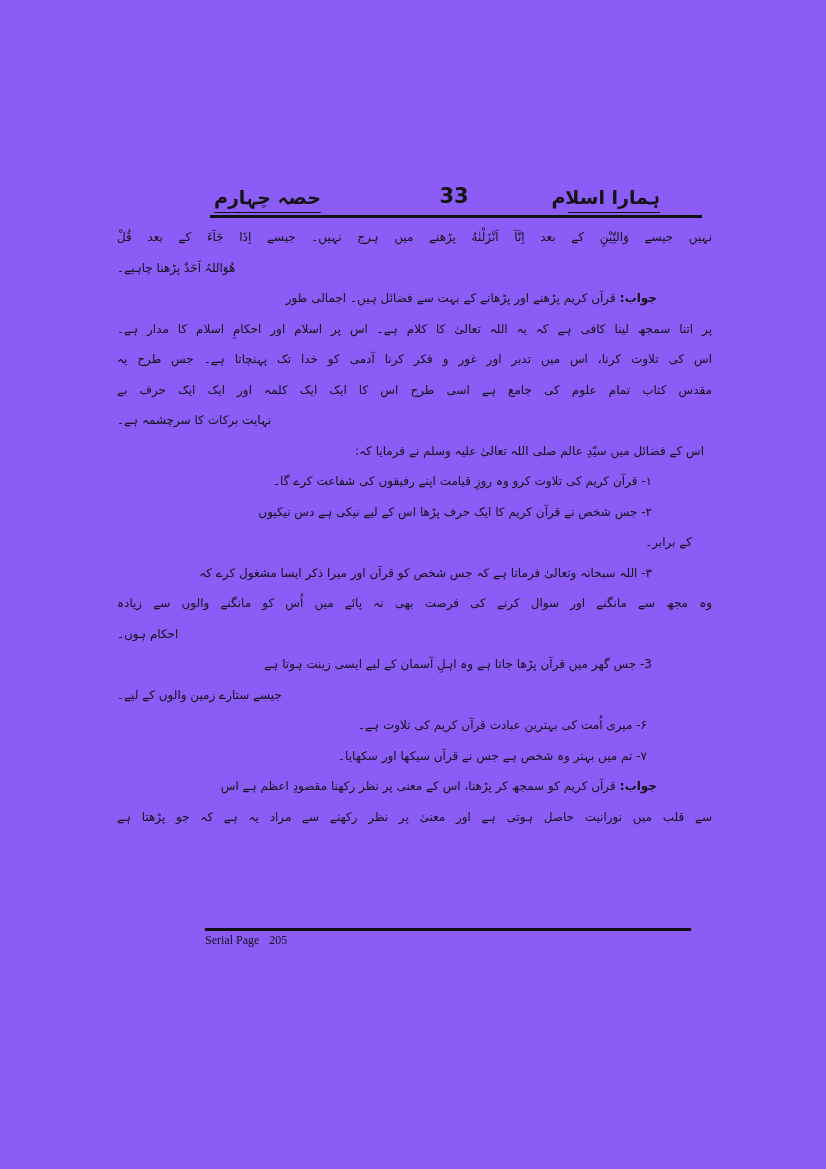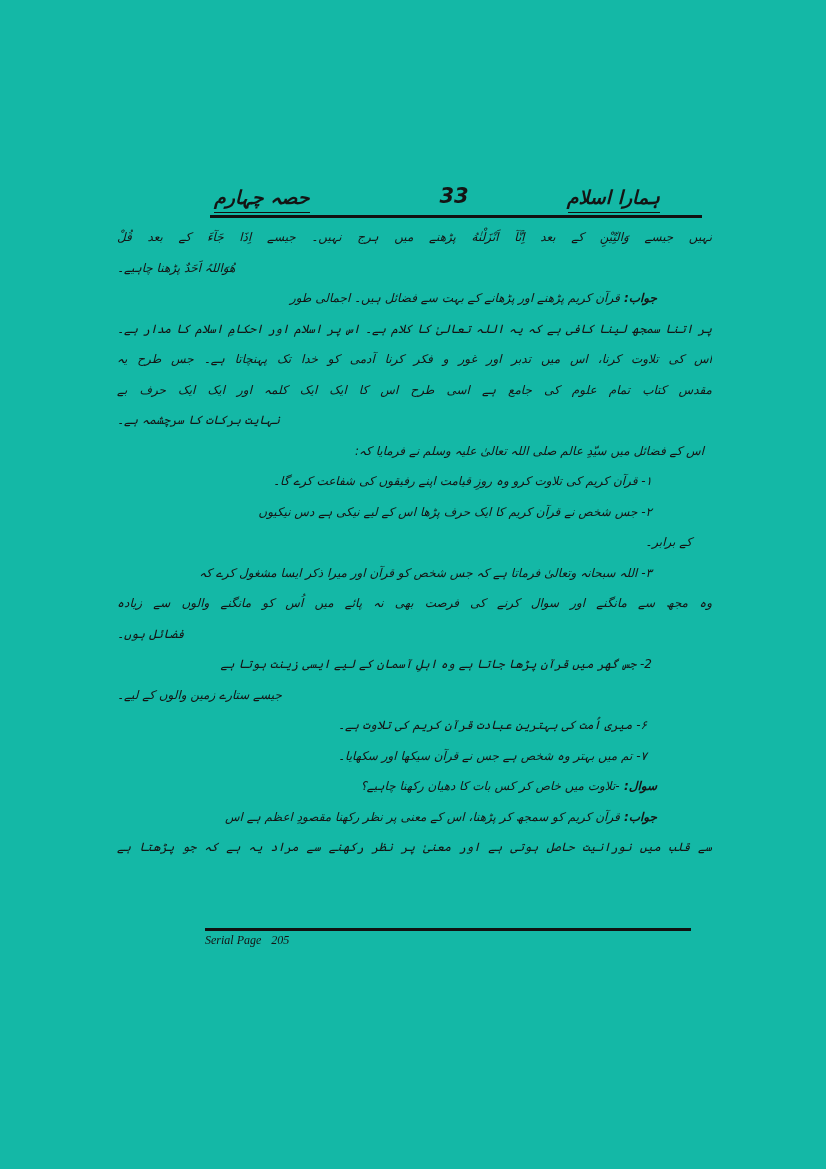--- a/index.html
+++ b/index.html
@@ -2,21 +2,21 @@
 <html lang="ur"><head>
 <meta charset="utf-8">
 <style>
   html,body{margin:0;padding:0;}
   body{
     width:826px;height:1169px;position:relative;
     background:#ffffff;color:#141414;
     font-family:"DejaVu Sans",sans-serif;
     overflow:hidden;
   }
-  .page{position:absolute;inset:0;background:#14b8a6;font-style:italic;}
+  .page{position:absolute;inset:0;background:#8b5cf6;}
 
   
   .hdr-title{
     position:absolute;top:183px;height:28px;line-height:28px;
     font-size:19px;font-weight:bold;direction:rtl;
     border-bottom:1.5px solid #111;padding-bottom:1px;
     white-space:nowrap;
   }
   .hdr-left{left:214px;}
   .hdr-right{left:568px;width:92px;text-align:center;}
@@ -74,26 +74,25 @@
       <div class="tline justify">پر اتنا سمجھ لینا کافی ہے کہ یہ اللہ تعالیٰ کا کلام ہے۔ اس پر اسلام اور احکامِ اسلام کا مدار ہے۔</div>
       <div class="tline justify">اس کی تلاوت کرنا، اس میں تدبر اور غور و فکر کرنا آدمی کو خدا تک پہنچاتا ہے۔ جس طرح یہ</div>
       <div class="tline justify">مقدس کتاب تمام علوم کی جامع ہے اسی طرح اس کا ایک ایک کلمہ اور ایک ایک حرف بے</div>
       <div class="tline left">نہایت برکات کا سرچشمہ ہے۔</div>
       <div class="tline start" style="padding-right: 8px;">اس کے فضائل میں سیّدِ عالم صلی اللہ تعالیٰ علیہ وسلم نے فرمایا کہ:</div>
       <div class="tline start" style="padding-right: 60px;">۱- قرآن کریم کی تلاوت کرو وہ روزِ قیامت اپنے رفیقوں کی شفاعت کرے گا۔</div>
       <div class="tline start" style="padding-right: 60px;">۲- جس شخص نے قرآن کریم کا ایک حرف پڑھا اس کے لیے نیکی ہے دس نیکیوں</div>
       <div class="tline start" style="padding-right: 20px;">کے برابر۔</div>
       <div class="tline start" style="padding-right: 60px;">۳- اللہ سبحانہ وتعالیٰ فرماتا ہے کہ جس شخص کو قرآن اور میرا ذکر ایسا مشغول کرے کہ</div>
       <div class="tline justify">وہ مجھ سے مانگنے اور سوال کرنے کی فرصت بھی نہ پائے میں اُس کو مانگنے والوں سے زیادہ</div>
-      <div class="tline left">فضائل ہوں۔</div>
-      <div class="tline start" style="padding-right: 60px;">2- جس گھر میں قرآن پڑھا جاتا ہے وہ اہلِ آسمان کے لیے ایسی زینت ہوتا ہے</div>
+      <div class="tline left">احکام ہوں۔</div>
+      <div class="tline start" style="padding-right: 60px;">3- جس گھر میں قرآن پڑھا جاتا ہے وہ اہلِ آسمان کے لیے ایسی زینت ہوتا ہے</div>
       <div class="tline left">جیسے ستارے زمین والوں کے لیے۔</div>
       <div class="tline start" style="padding-right: 65px;">۶- میری اُمت کی بہترین عبادت قرآن کریم کی تلاوت ہے۔</div>
       <div class="tline start" style="padding-right: 65px;">۷- تم میں بہتر وہ شخص ہے جس نے قرآن سیکھا اور سکھایا۔</div>
-      <div class="tline start" style="padding-right: 55px;"><b>سوال: </b>-تلاوت میں خاص کر کس بات کا دھیان رکھنا چاہیے؟</div>
       <div class="tline start" style="padding-right: 55px;"><b>جواب: </b>قرآن کریم کو سمجھ کر پڑھنا، اس کے معنی پر نظر رکھنا مقصودِ اعظم ہے اس</div>
       <div class="tline justify">سے قلب میں نورانیت حاصل ہوتی ہے اور معنیٰ پر نظر رکھنے سے مراد یہ ہے کہ جو پڑھتا ہے</div>
     </div>
 
   <div class="ftr-rule"></div>
   <div class="ftr-serial">
     <span>Serial Page</span><span class="num">205</span>
   </div>
 
 </div>

